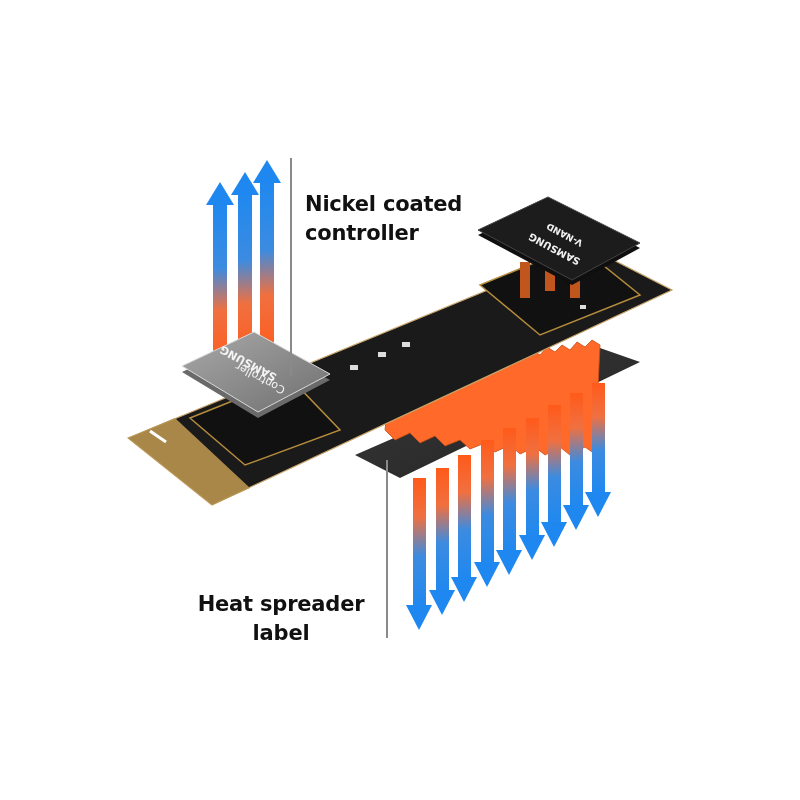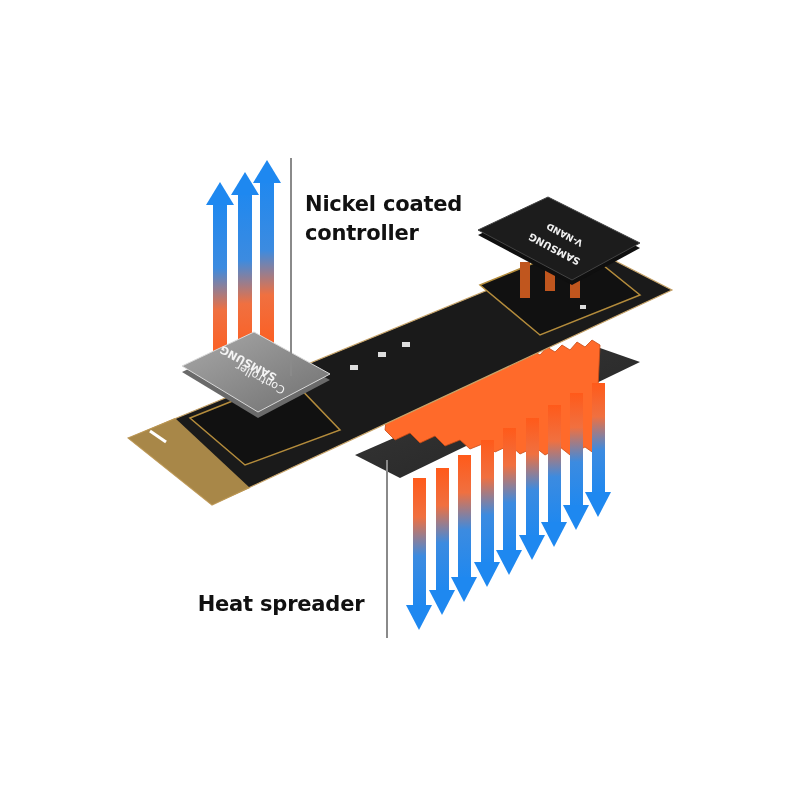--- a/index.html
+++ b/index.html
@@ -137,14 +137,15 @@
   <div class="leader" style="left:290px;top:158px;height:218px;"></div>
   <div class="leader" style="left:386px;top:460px;height:178px;"></div>
 
   <div class="callout" id="callout-top">
     <span>Nickel coated</span>
     <span>controller</span>
   </div>
 
   <div class="callout" id="callout-bottom">
     <span>Heat spreader</span>
+    <span>label</span>
   </div>
 </div>
 
 </body></html>

